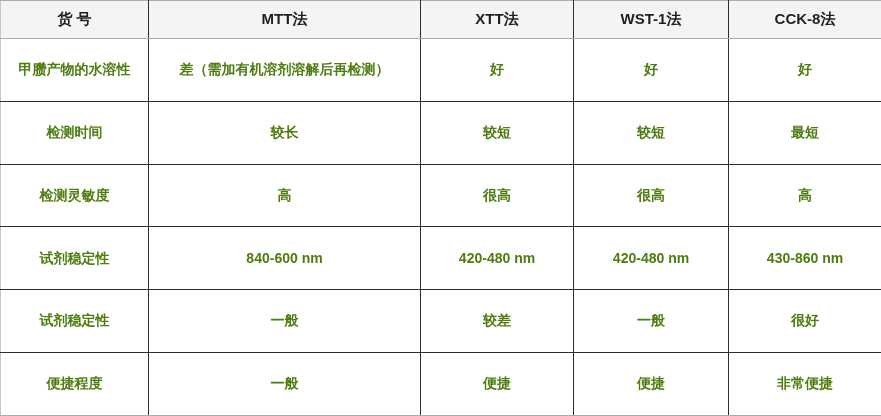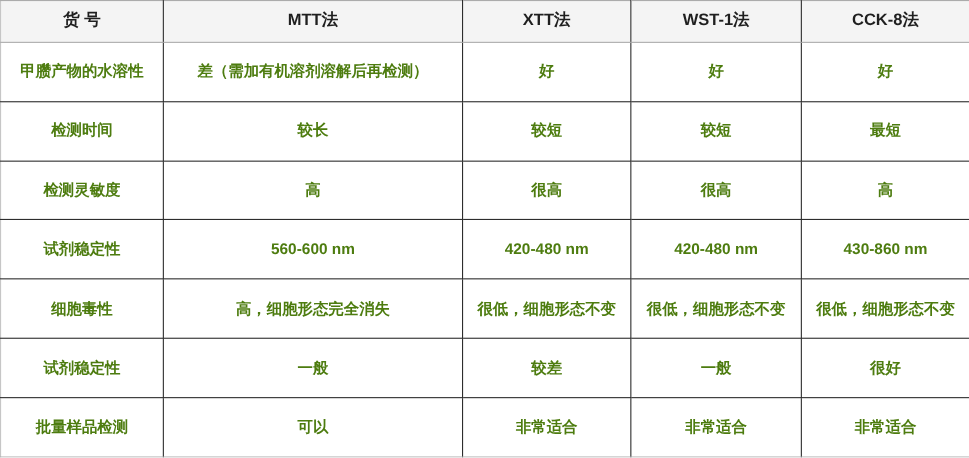--- a/index.html
+++ b/index.html
@@ -85,40 +85,33 @@
       </tr>
       <tr>
         <td>检测灵敏度</td>
         <td>高</td>
         <td>很高</td>
         <td>很高</td>
         <td>高</td>
       </tr>
       <tr>
         <td>试剂稳定性</td>
-        <td>560-600 nm</td>
+        <td>840-600 nm</td>
         <td>420-480 nm</td>
         <td>420-480 nm</td>
         <td>430-860 nm</td>
-      </tr>
-      <tr>
-        <td>细胞毒性</td>
-        <td>高，细胞形态完全消失</td>
-        <td>很低，细胞形态不变</td>
-        <td>很低，细胞形态不变</td>
-        <td>很低，细胞形态不变</td>
       </tr>
       <tr>
         <td>试剂稳定性</td>
         <td>一般</td>
         <td>较差</td>
         <td>一般</td>
         <td>很好</td>
       </tr>
       <tr>
-        <td>批量样品检测</td>
-        <td>可以</td>
-        <td>非常适合</td>
-        <td>非常适合</td>
-        <td>非常适合</td>
+        <td>便捷程度</td>
+        <td>一般</td>
+        <td>便捷</td>
+        <td>便捷</td>
+        <td>非常便捷</td>
       </tr>
     </tbody>
 </table>
 
 </body></html>

